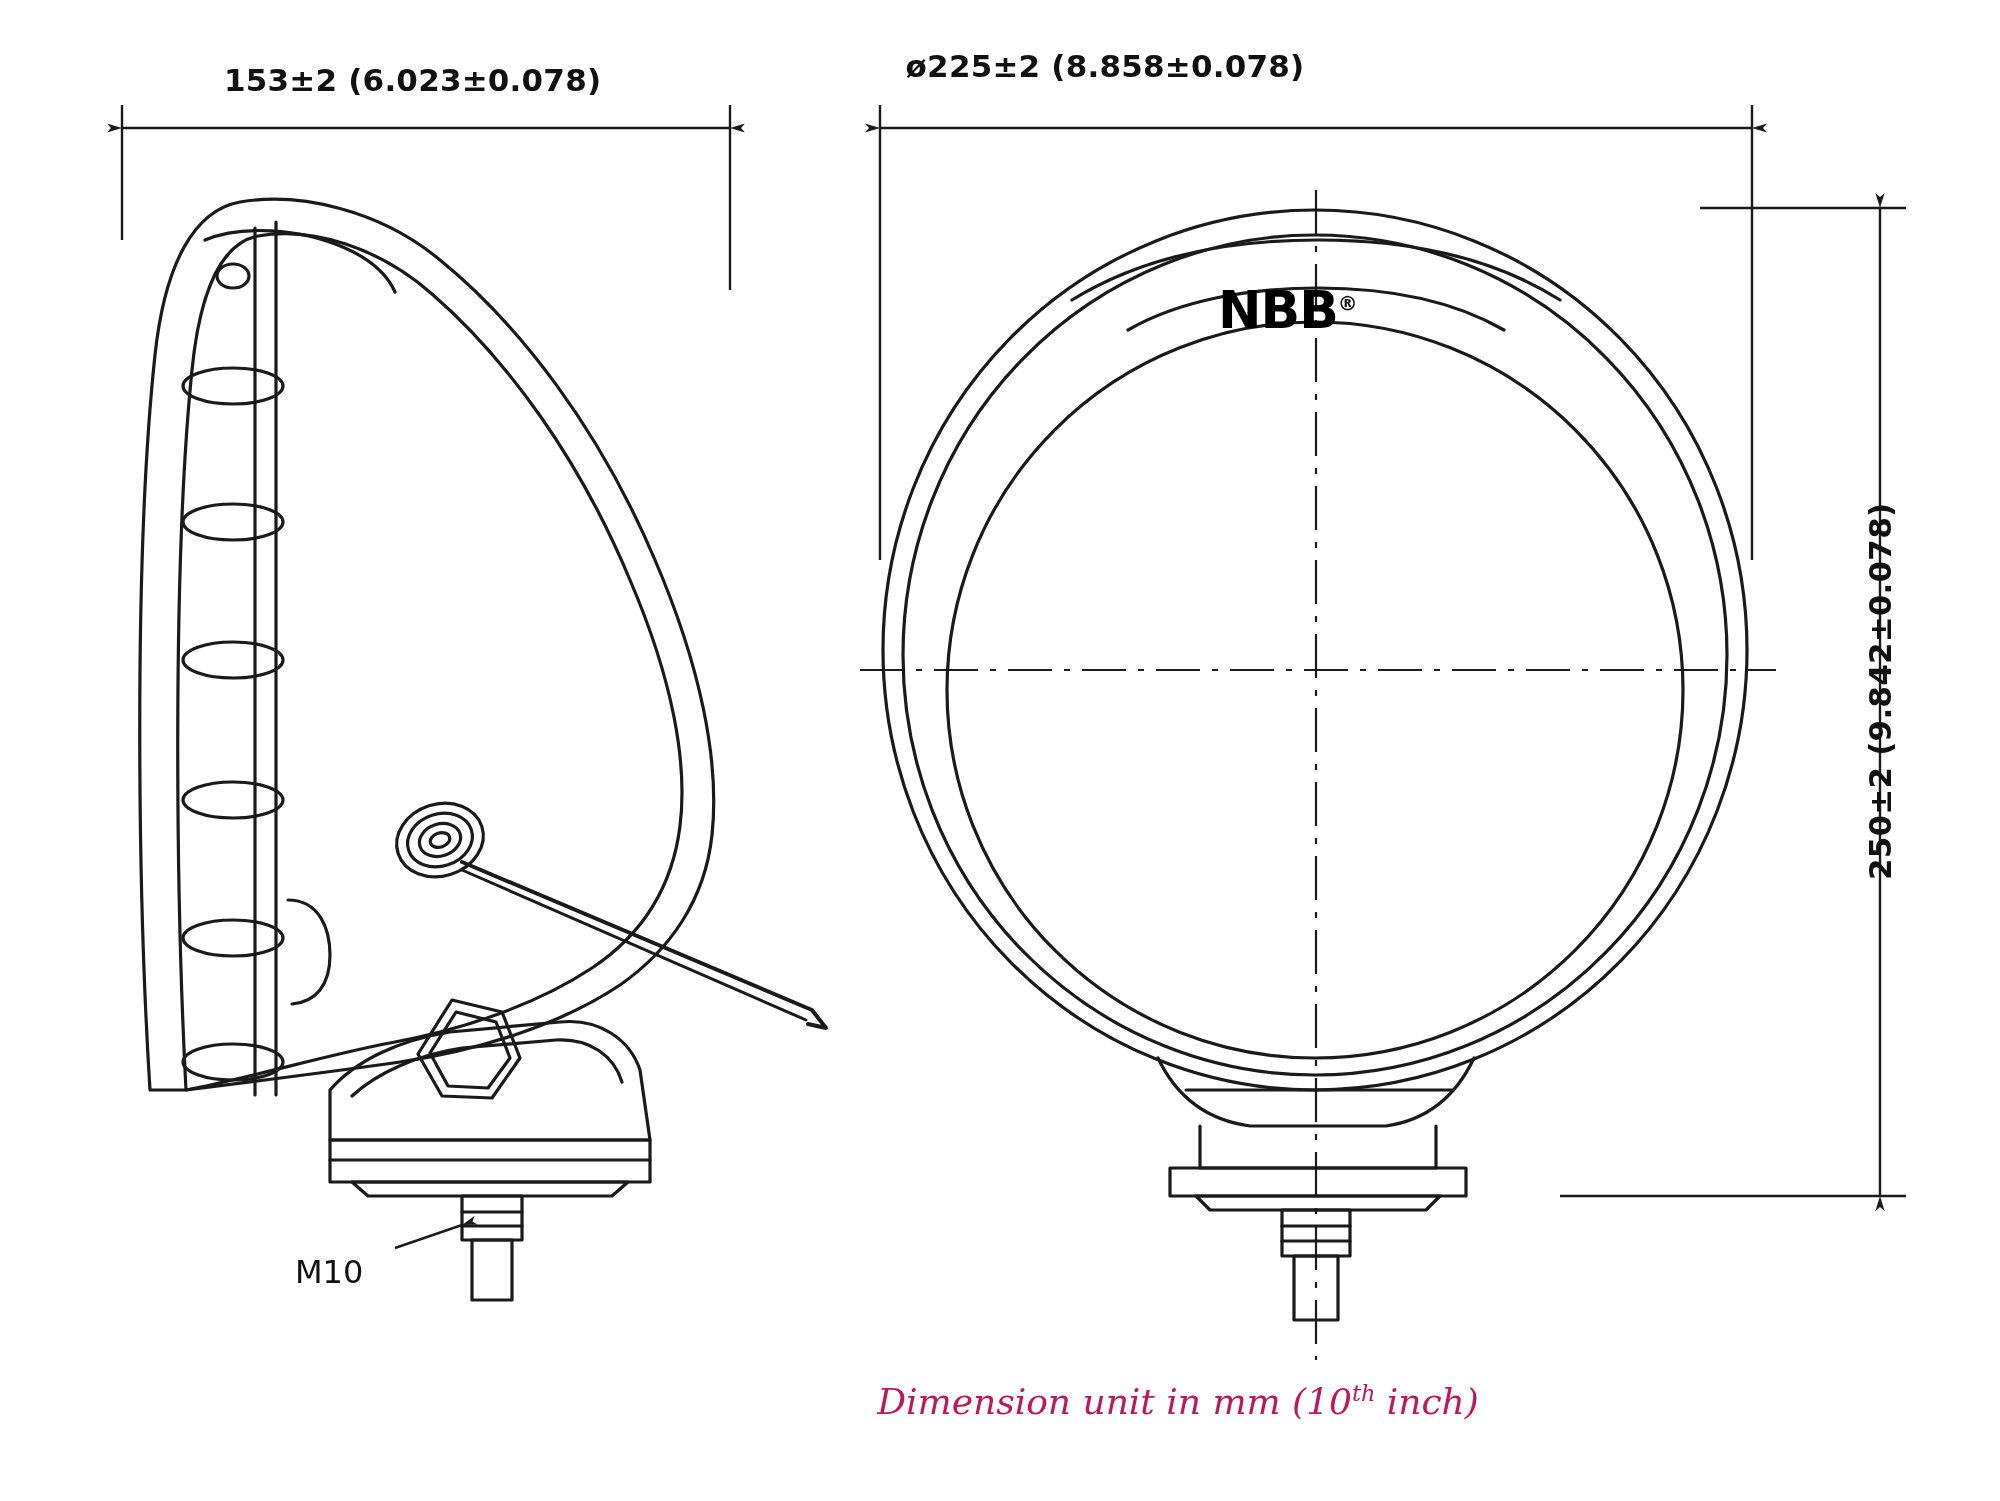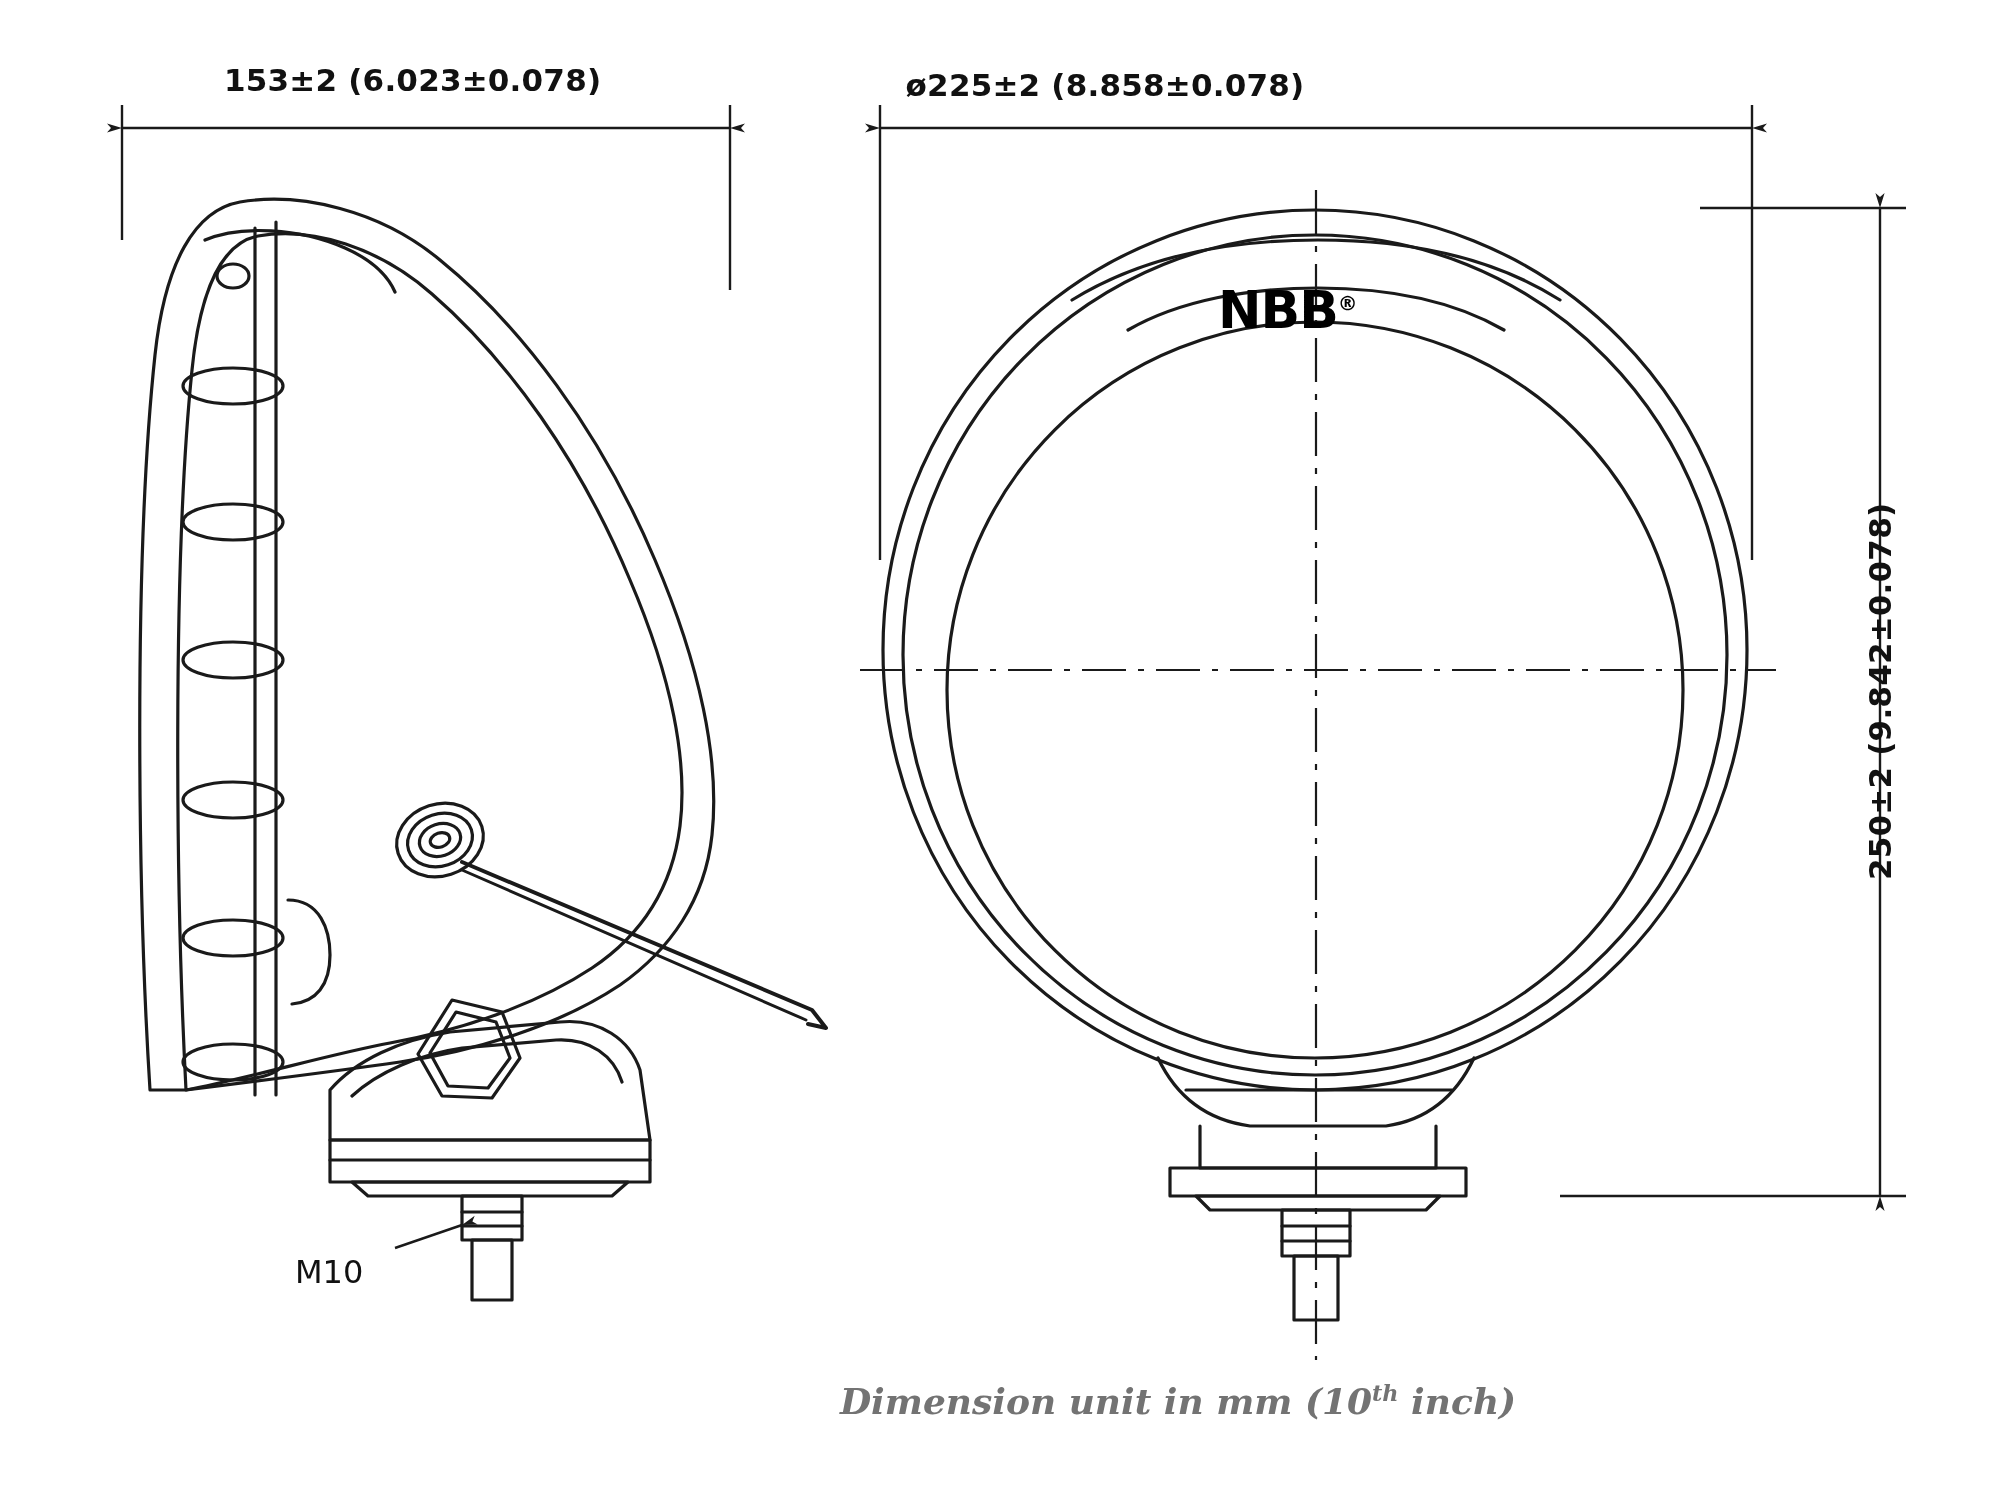--- a/index.html
+++ b/index.html
@@ -36,23 +36,23 @@
     letter-spacing: 0.2px;
   }
   .vertical-dim {
     transform-origin: left top;
     transform: rotate(-90deg);
   }
   .note {
     position: absolute;
     font-family: "DejaVu Serif", "Liberation Serif", serif;
     font-style: italic;
-    font-weight: 700;
+    font-weight: 400;
     font-size: 36px;
-    color: #737373;
+    color: #be185d;
     white-space: nowrap;
   }
   .note sup {
     font-size: 0.62em;
     vertical-align: super;
   }
   .m10-label {
     position: absolute;
     font-size: 32px;
     font-weight: 500;
@@ -191,21 +191,21 @@
       <line x1="1880" y1="208" x2="1880" y2="1196" marker-start="url(#arrowStart)" marker-end="url(#arrowEnd)"></line>
     </g>
 
     <g stroke="#1a1a1a" stroke-width="2.4" fill="none">
       <line x1="395" y1="1248" x2="462" y2="1225" marker-end="url(#arrowEnd)"></line>
     </g>
   </svg>
 
   <div class="dimtext" style="left:224px; top:62px;">153±2 (6.023±0.078)</div>
 
-  <div class="dimtext" style="left:1105px; top:67px; transform:translateX(-50%);text-align:right;">ø225±2 (8.858±0.078)</div>
+  <div class="dimtext" style="left:1105px; top:48px; transform:translateX(-50%);text-align:right;">ø225±2 (8.858±0.078)</div>
 
   <div class="dimtext vertical-dim" style="left:1862px; top:880px;">250±2 (9.842±0.078)</div>
 
   <div class="m10-label" style="left:295px; top:1228px;margin-top:25px;">M10</div>
 
   <div class="brand" style="left:1218px; top:280px;">
     <span>NBB</span><sup>®</sup>
   </div>
 
   <div class="note" style="left:1178px; top:1380px; transform:translateX(-50%);">

